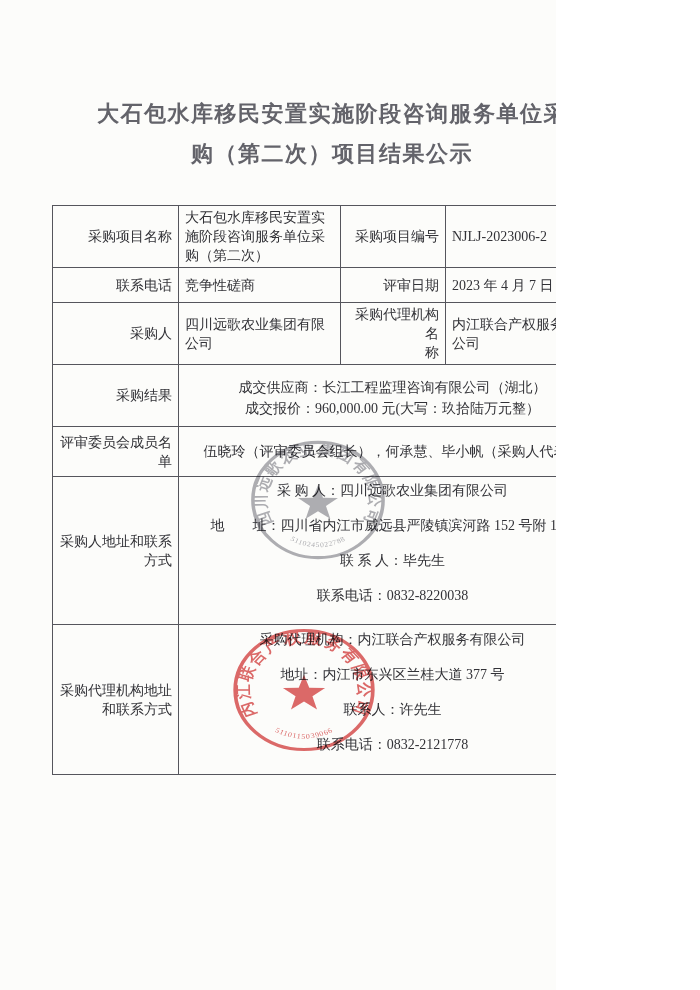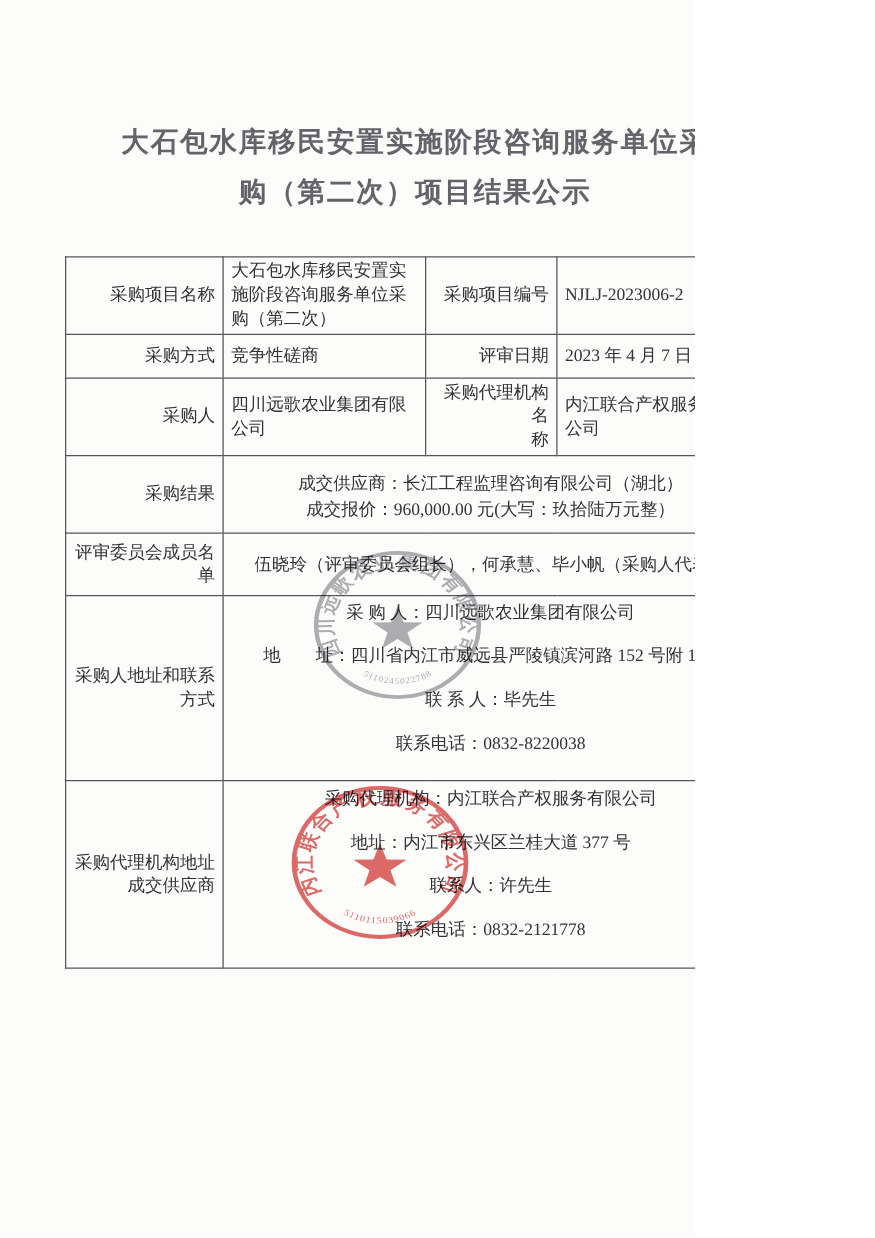--- a/index.html
+++ b/index.html
@@ -79,21 +79,21 @@
     <tbody>
       <tr style="height:53px;">
         <td class="lbl">采购项目名称</td>
         <td class="ctr pre">大石包水库移民安置实
 施阶段咨询服务单位采
 购（第二次）</td>
         <td class="lbl">采购项目编号</td>
         <td class="ctr">NJLJ-2023006-2</td>
       </tr>
       <tr style="height:35px;">
-        <td class="lbl">采购方式</td>
+        <td class="lbl">联系电话</td>
         <td class="ctr">竞争性磋商</td>
         <td class="lbl">评审日期</td>
         <td class="ctr">2023 年 4 月 7 日</td>
       </tr>
       <tr style="height:47px;">
         <td class="lbl">采购人</td>
         <td class="ctr pre">四川远歌农业集团有限
 公司</td>
         <td class="lbl pre">采购代理机构名
 称</td>
@@ -117,21 +117,21 @@
 方式</td>
         <td class="cnt r6pad" colspan="3">
           <div class="addr-line">采 购 人：四川远歌农业集团有限公司</div>
           <div class="addr-line">地　　址：四川省内江市威远县严陵镇滨河路 152 号附 1 号</div>
           <div class="addr-line">联 系 人：毕先生</div>
           <div class="addr-line">联系电话：0832-8220038</div>
         </td>
       </tr>
       <tr style="height:150px;">
         <td class="lbl pre">采购代理机构地址
-成交供应商</td>
+和联系方式</td>
         <td class="cnt r7pad" colspan="3">
           <div class="addr-line">采购代理机构：内江联合产权服务有限公司</div>
           <div class="addr-line">地址：内江市东兴区兰桂大道 377 号</div>
           <div class="addr-line">联系人：许先生</div>
           <div class="addr-line">联系电话：0832-2121778</div>
         </td>
       </tr>
     </tbody>
   </table>
 

